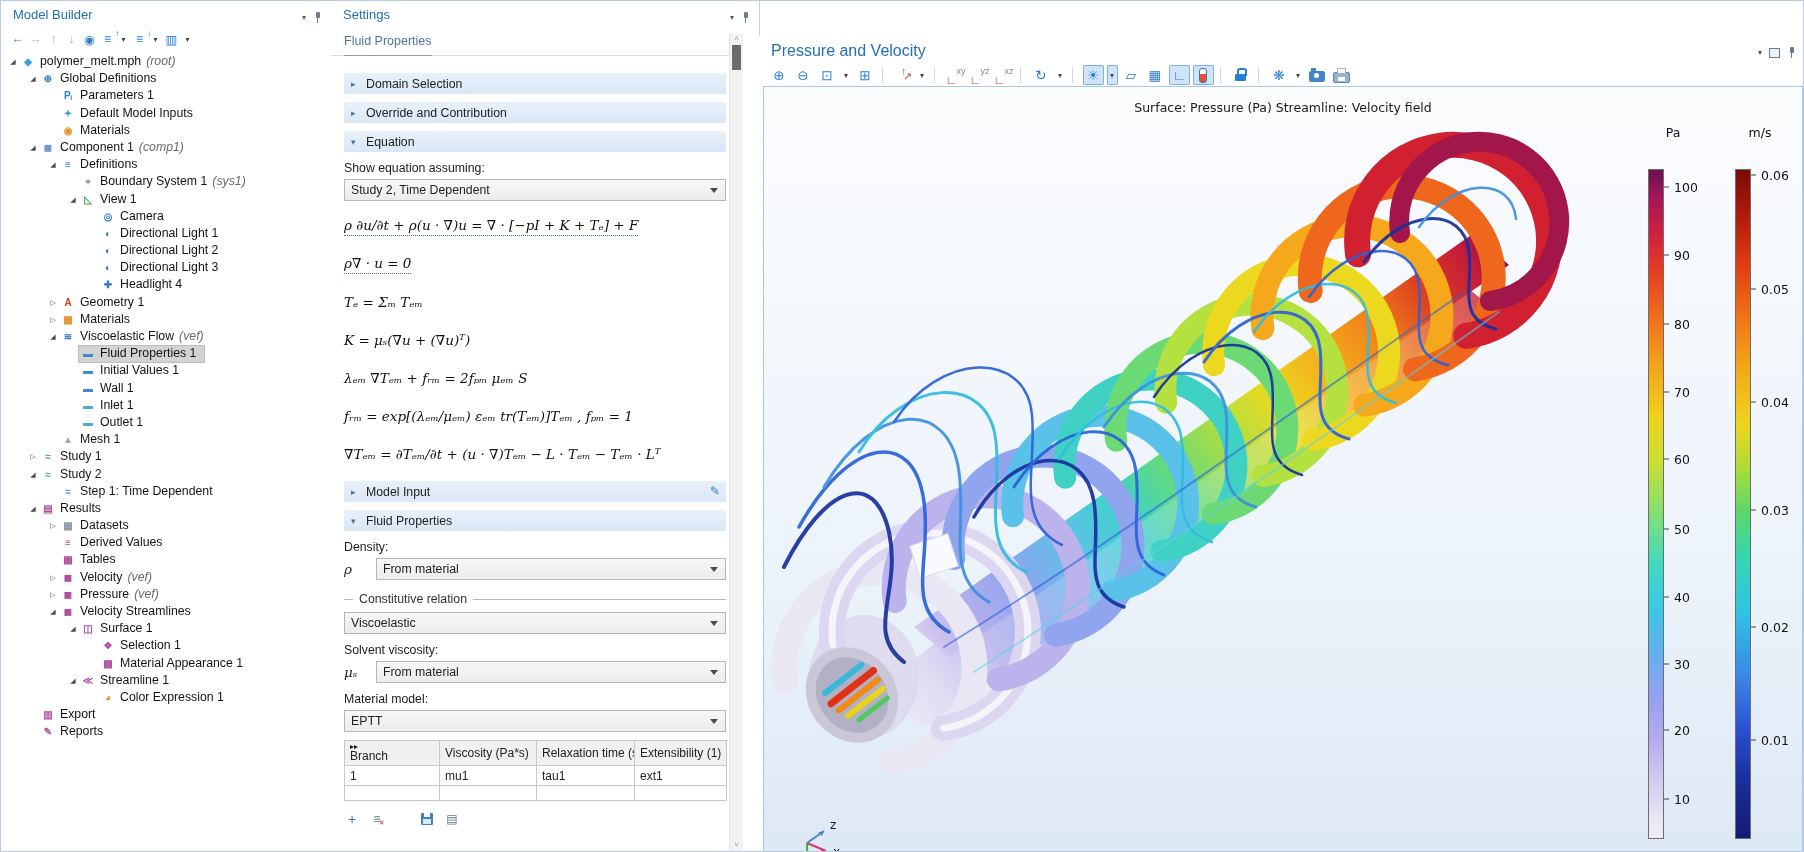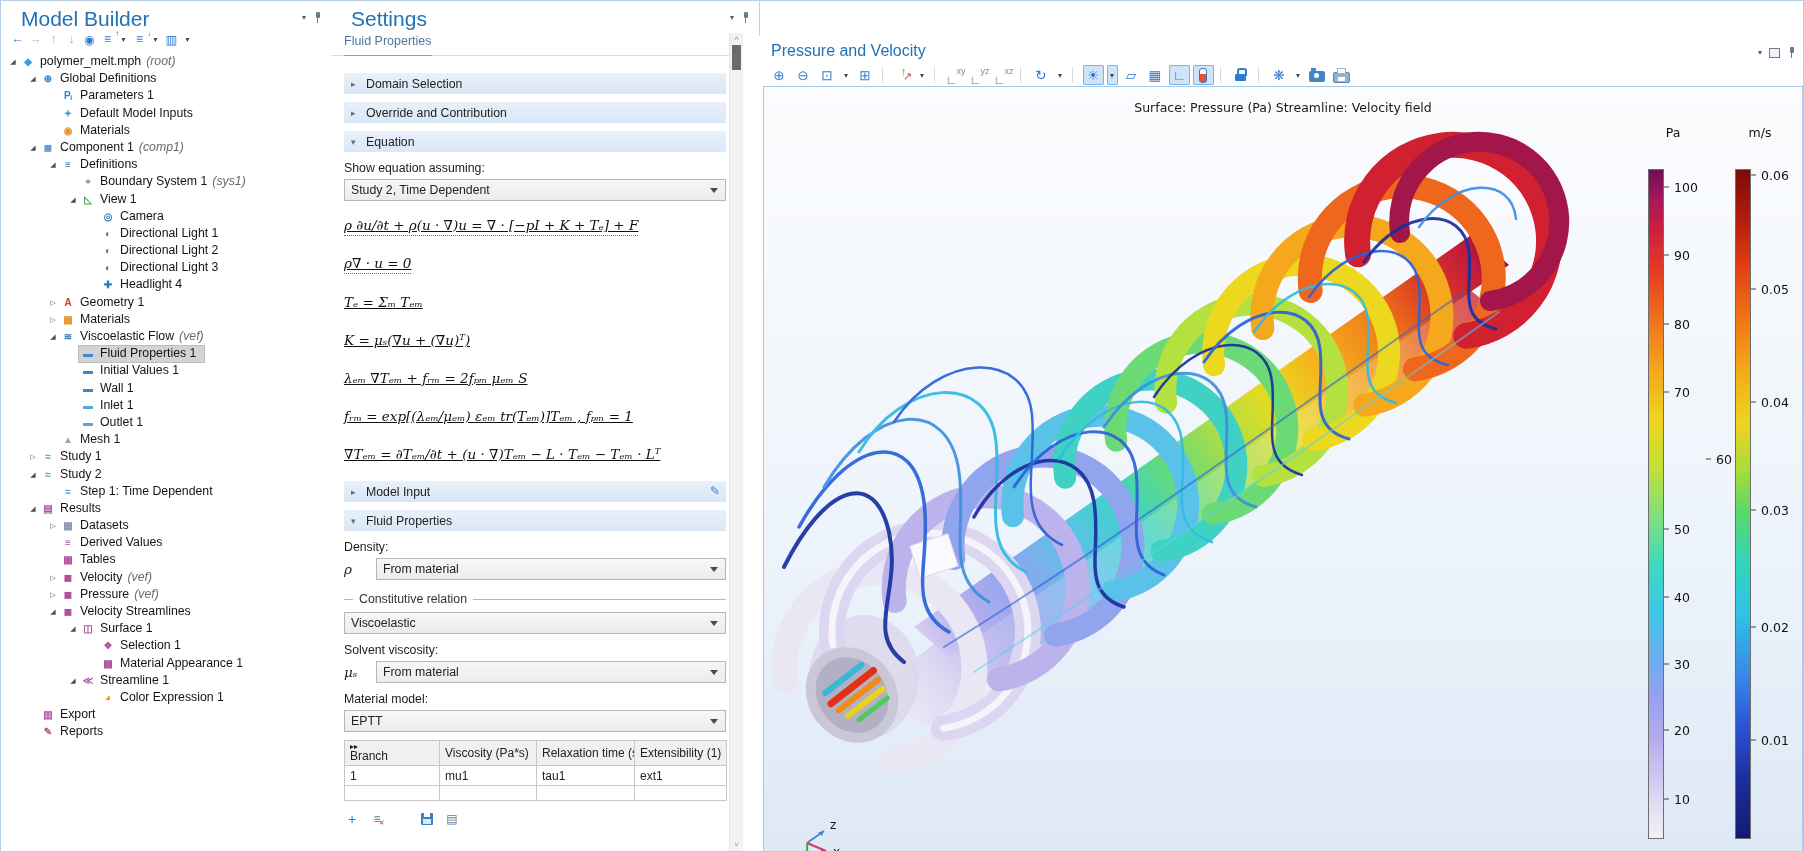--- a/index.html
+++ b/index.html
@@ -3,21 +3,21 @@
 <meta charset="utf-8">
 <style>
   html,body{margin:0;padding:0;background:#fff;}
   .app{position:relative;width:1804px;height:852px;overflow:hidden;background:#fff;
        font-family:"Liberation Sans",sans-serif;border:1px solid #b7cde4;box-sizing:border-box;}
   
   .panel{position:absolute;top:0;bottom:0;background:#fff;}
   .mb{left:0;width:330px;border-right:1px solid #cfcfcf;}
   .set{left:330px;width:428px;border-right:1px solid #cfcfcf;}
   .gfx{left:758px;width:1046px;margin-top:35px;}
-  .ptitle{position:absolute;top:6px;left:20px;font-size:21px;color:#2271b5;white-space:nowrap;}
+  .ptitle{position:absolute;top:6px;left:12px;font-size:13px;color:#2271b5;white-space:nowrap;}
   .gfx .ptitle{font-size:16px;left:12px;}
   .pctrl{position:absolute;top:10px;right:8px;display:flex;gap:7px;align-items:center;}
   .pcaret{font-size:8px;color:#4c5c6c;}
   .pin{width:10px;height:13px;position:relative;display:inline-block;}
   .pin::before{content:"";position:absolute;left:3px;top:1px;width:4px;height:6px;background:#6a7c90;border-radius:1px;}
   .pin::after{content:"";position:absolute;left:4px;top:7px;width:1px;height:5px;background:#6a7c90;}
   .floatico{width:9px;height:8px;border:1px solid #6a7c90;display:inline-block;background:#eef3f8;}
   
   .mtbar{position:absolute;top:28px;left:10px;height:20px;display:flex;gap:5px;align-items:center;}
   .mt-item{min-width:13px;height:18px;display:flex;align-items:center;justify-content:center;font-size:12.5px;color:#2b7cd3;}
@@ -49,21 +49,21 @@
   .combo{height:20px;display:flex;align-items:center;border:1px solid #b6b6b6;background:linear-gradient(#f7f7f7,#ececec);padding:0 6px;position:relative;}
   .combo .cv{flex:1;white-space:nowrap;overflow:hidden;}
   .combo::after{content:"";position:absolute;right:7px;top:8px;border-left:4px solid transparent;border-right:4px solid transparent;border-top:5px solid #4a4a4a;}
   .symrow{display:flex;align-items:center;margin-top:4px;}
   .sym{width:32px;font-size:13.5px;font-style:italic;font-family:"DejaVu Serif",serif;}
   .symrow .combo{flex:1;}
   .divider{display:flex;align-items:center;margin:12px 0 6px 0;color:#333;}
   .divider::before{content:"";width:9px;border-top:1px solid #b8b8b8;margin-right:6px;}
   .divider::after{content:"";flex:1;border-top:1px solid #b8b8b8;margin-left:6px;}
   .eqwrap{margin-top:6px;}
-  .eq{min-height:38px;display:flex;align-items:center;font-family:"DejaVu Serif",serif;font-style:italic;font-size:13.5px;color:#101010;text-decoration:underline;}
+  .eq{min-height:38px;display:flex;align-items:center;font-family:"DejaVu Serif",serif;font-style:italic;font-size:13.5px;color:#101010;}
   .eq span.dotted{border-bottom:1px dotted #4a6fa5;padding-bottom:2px;}
   .ftable{border-collapse:collapse;margin-top:8px;width:382px;table-layout:fixed;font-size:12px;}
   .ftable th,.ftable td{border:1px solid #c8c8c8;padding:2px 5px;text-align:left;font-weight:normal;white-space:nowrap;overflow:hidden;}
   .ftable th{background:#f0f0f0;height:20px;}
   .ftable td{height:15px;background:#fff;}
   .ftable tr.empty td{height:10px;}
   .thmark{font-size:8px;color:#111;display:block;line-height:5px;}
   .stbar{display:flex;gap:9px;align-items:center;margin-top:9px;}
   .st-item{min-width:16px;height:18px;display:flex;align-items:center;justify-content:center;font-size:14px;color:#2b7cd3;}
   .st-item.caret{min-width:8px;font-size:8px;color:#3c4c5c;}
@@ -861,21 +861,21 @@
               <span class="ticklabel">90</span>
             </div>
             <div class="lg-tick" style="top: 23.1%;">
               <span class="tickmark"></span>
               <span class="ticklabel">80</span>
             </div>
             <div class="lg-tick" style="top: 33.3%;">
               <span class="tickmark"></span>
               <span class="ticklabel">70</span>
             </div>
-            <div class="lg-tick" style="top: 43.3%; padding-left: 42px;">
+            <div class="lg-tick" style="top: 43.3%;">
               <span class="tickmark"></span>
               <span class="ticklabel">60</span>
             </div>
             <div class="lg-tick" style="top: 53.7%;">
               <span class="tickmark"></span>
               <span class="ticklabel">50</span>
             </div>
             <div class="lg-tick" style="top: 63.9%;">
               <span class="tickmark"></span>
               <span class="ticklabel">40</span>

